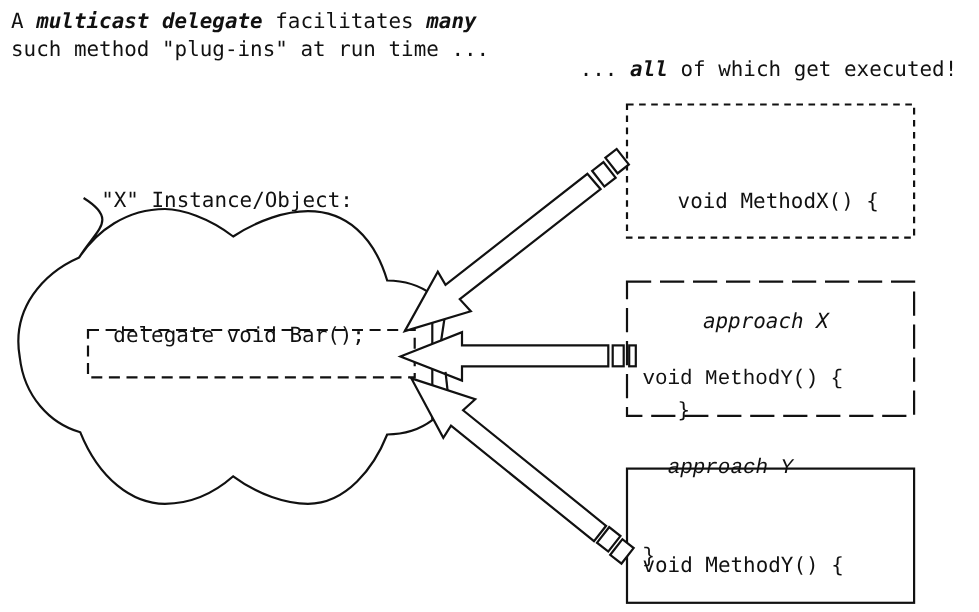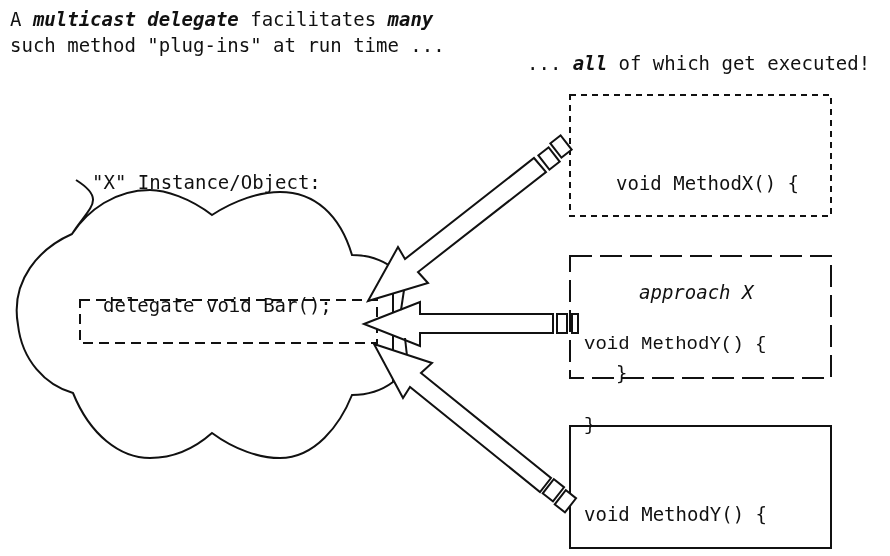--- a/index.html
+++ b/index.html
@@ -77,20 +77,21 @@
 <div class="txt" style="left:103px; top:294px;">delegate void Bar();</div>
 
 <div class="code" style="left:616px; top:116px;">
   <div>void MethodX() {</div>
   <div class="it" style="padding-left:23px;margin-top:28px;">approach X</div>
   <div>}</div>
 </div>
 
 <div class="code" style="left:584px; top:277px;font-family:Liberation Mono, monospace;">
   <div>void MethodY() {</div>
+  <div class="it" style="padding-left:23px;">approach Y</div>
   <div>}</div>
 </div>
 
 <div class="code" style="left:584px; top:447px;">
   <div>void MethodY() {</div>
   
   
 </div>
 
 </body></html>

